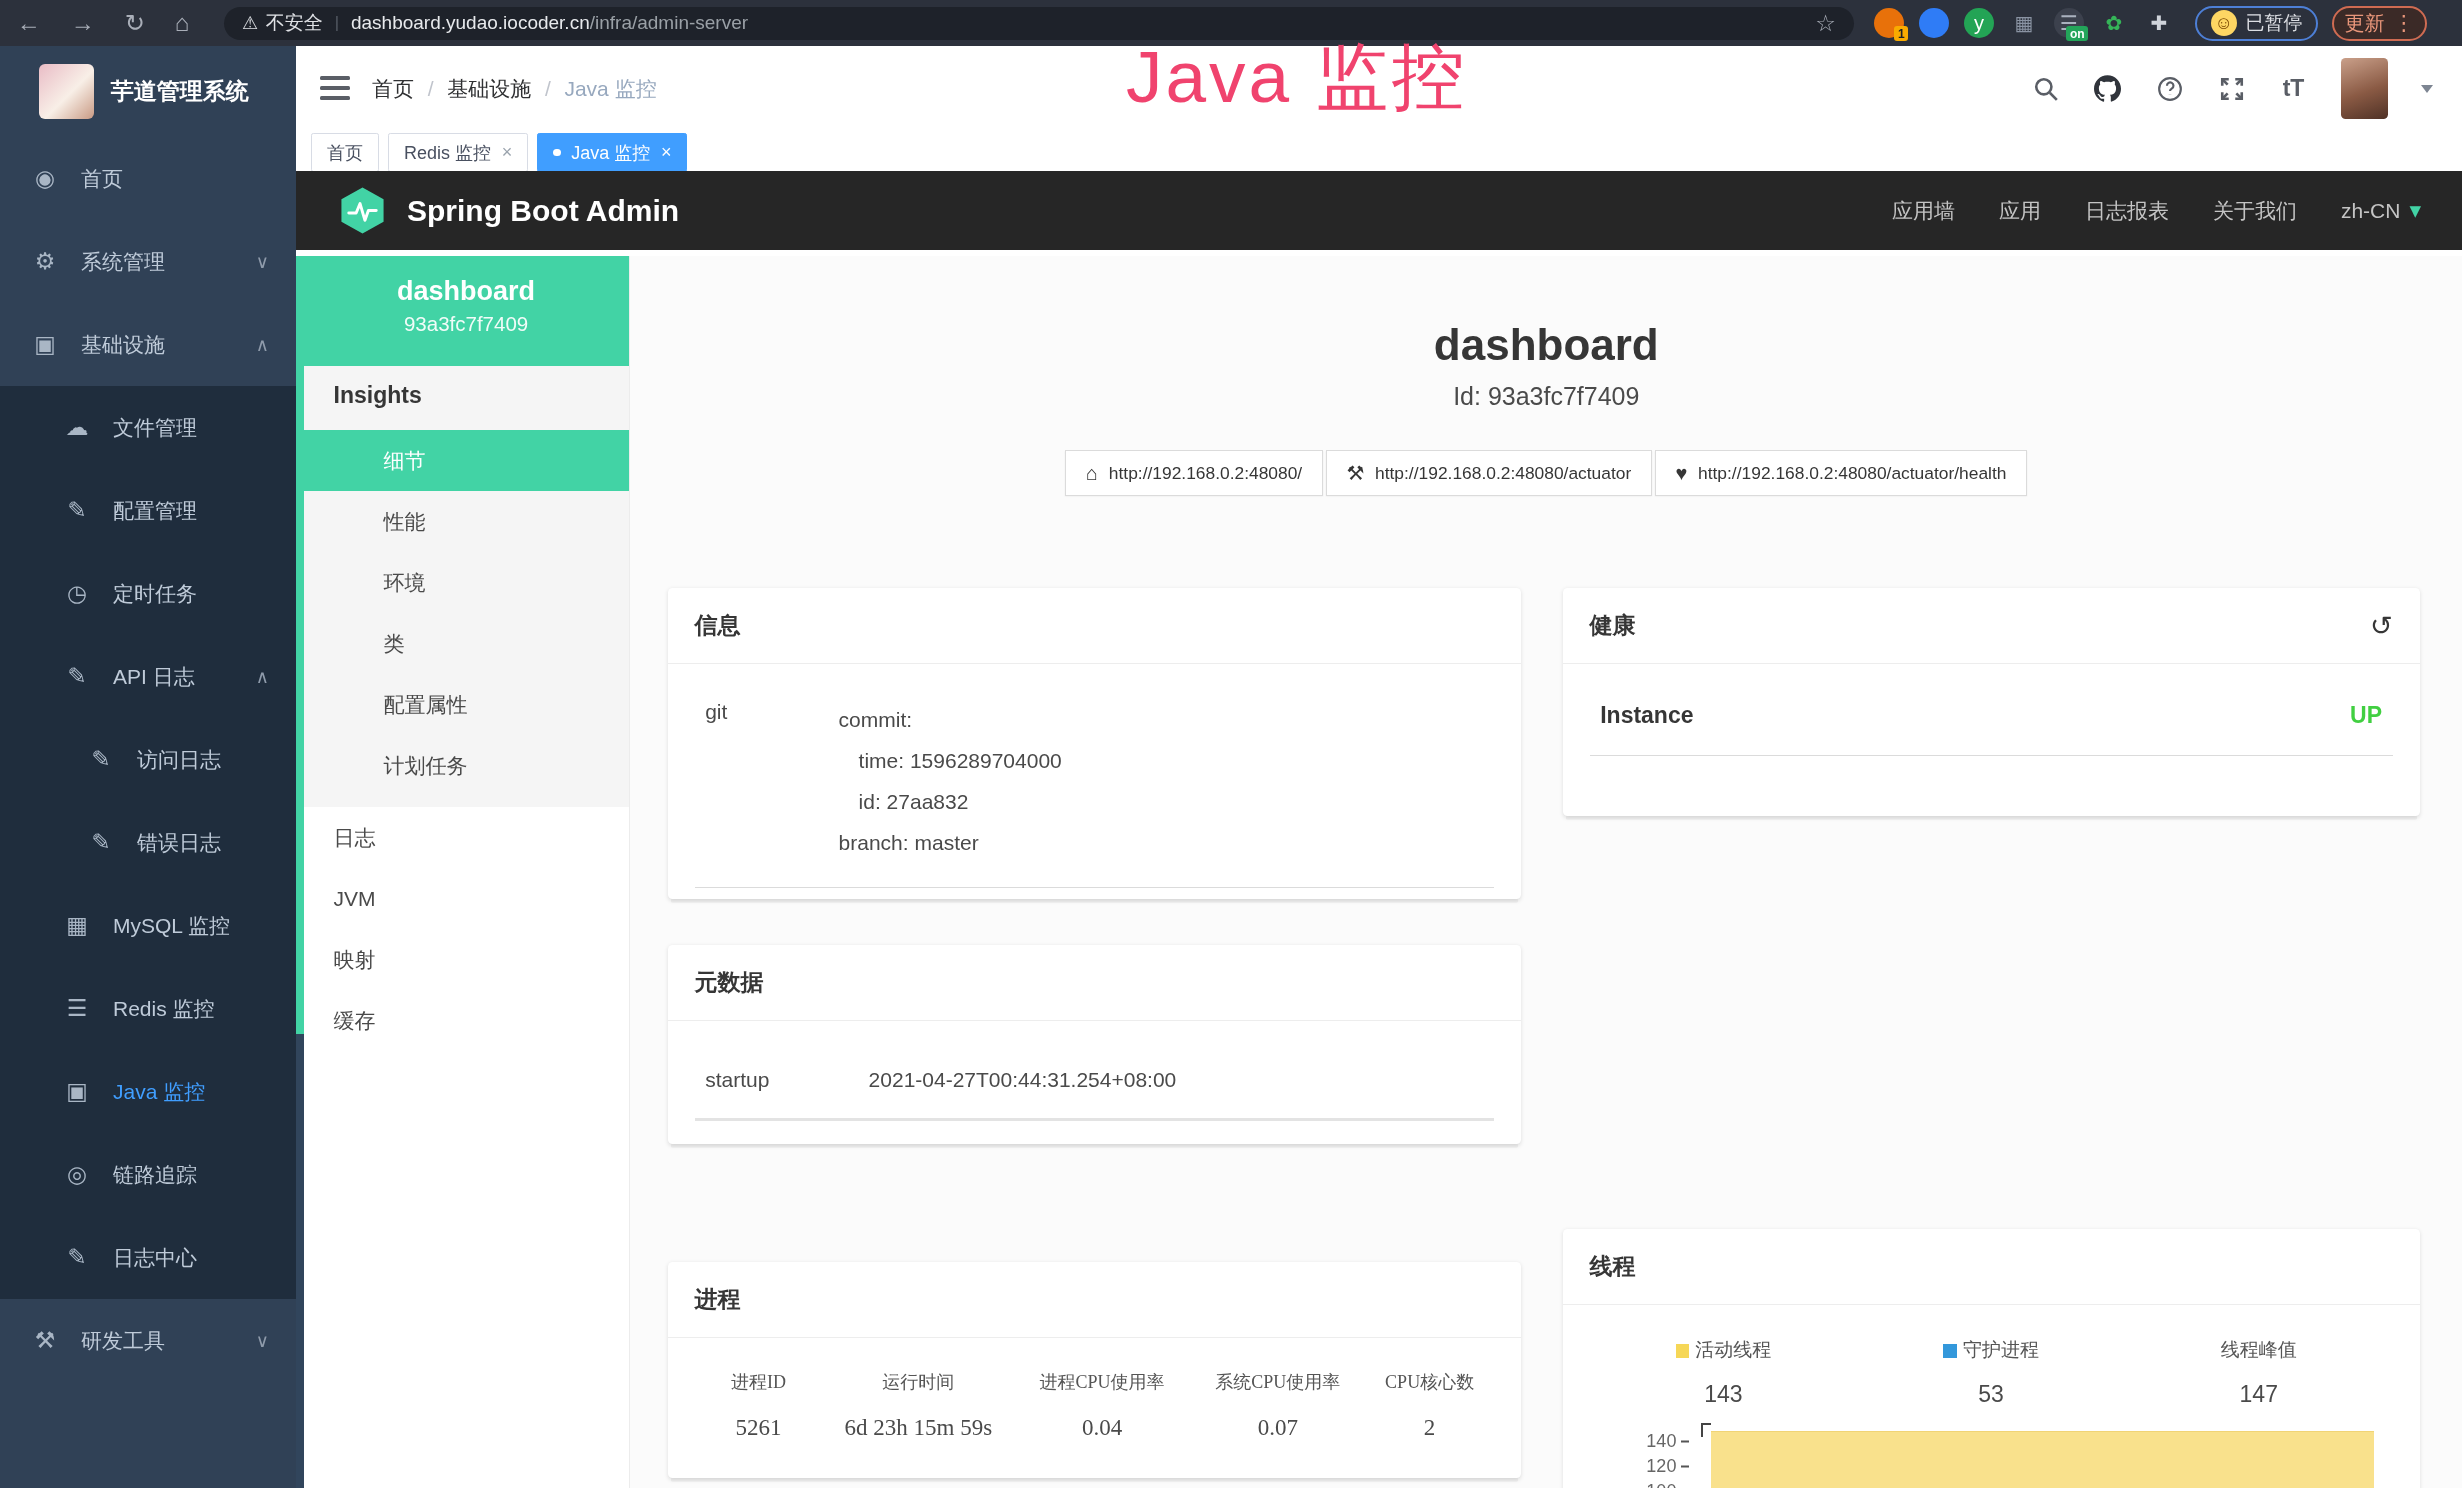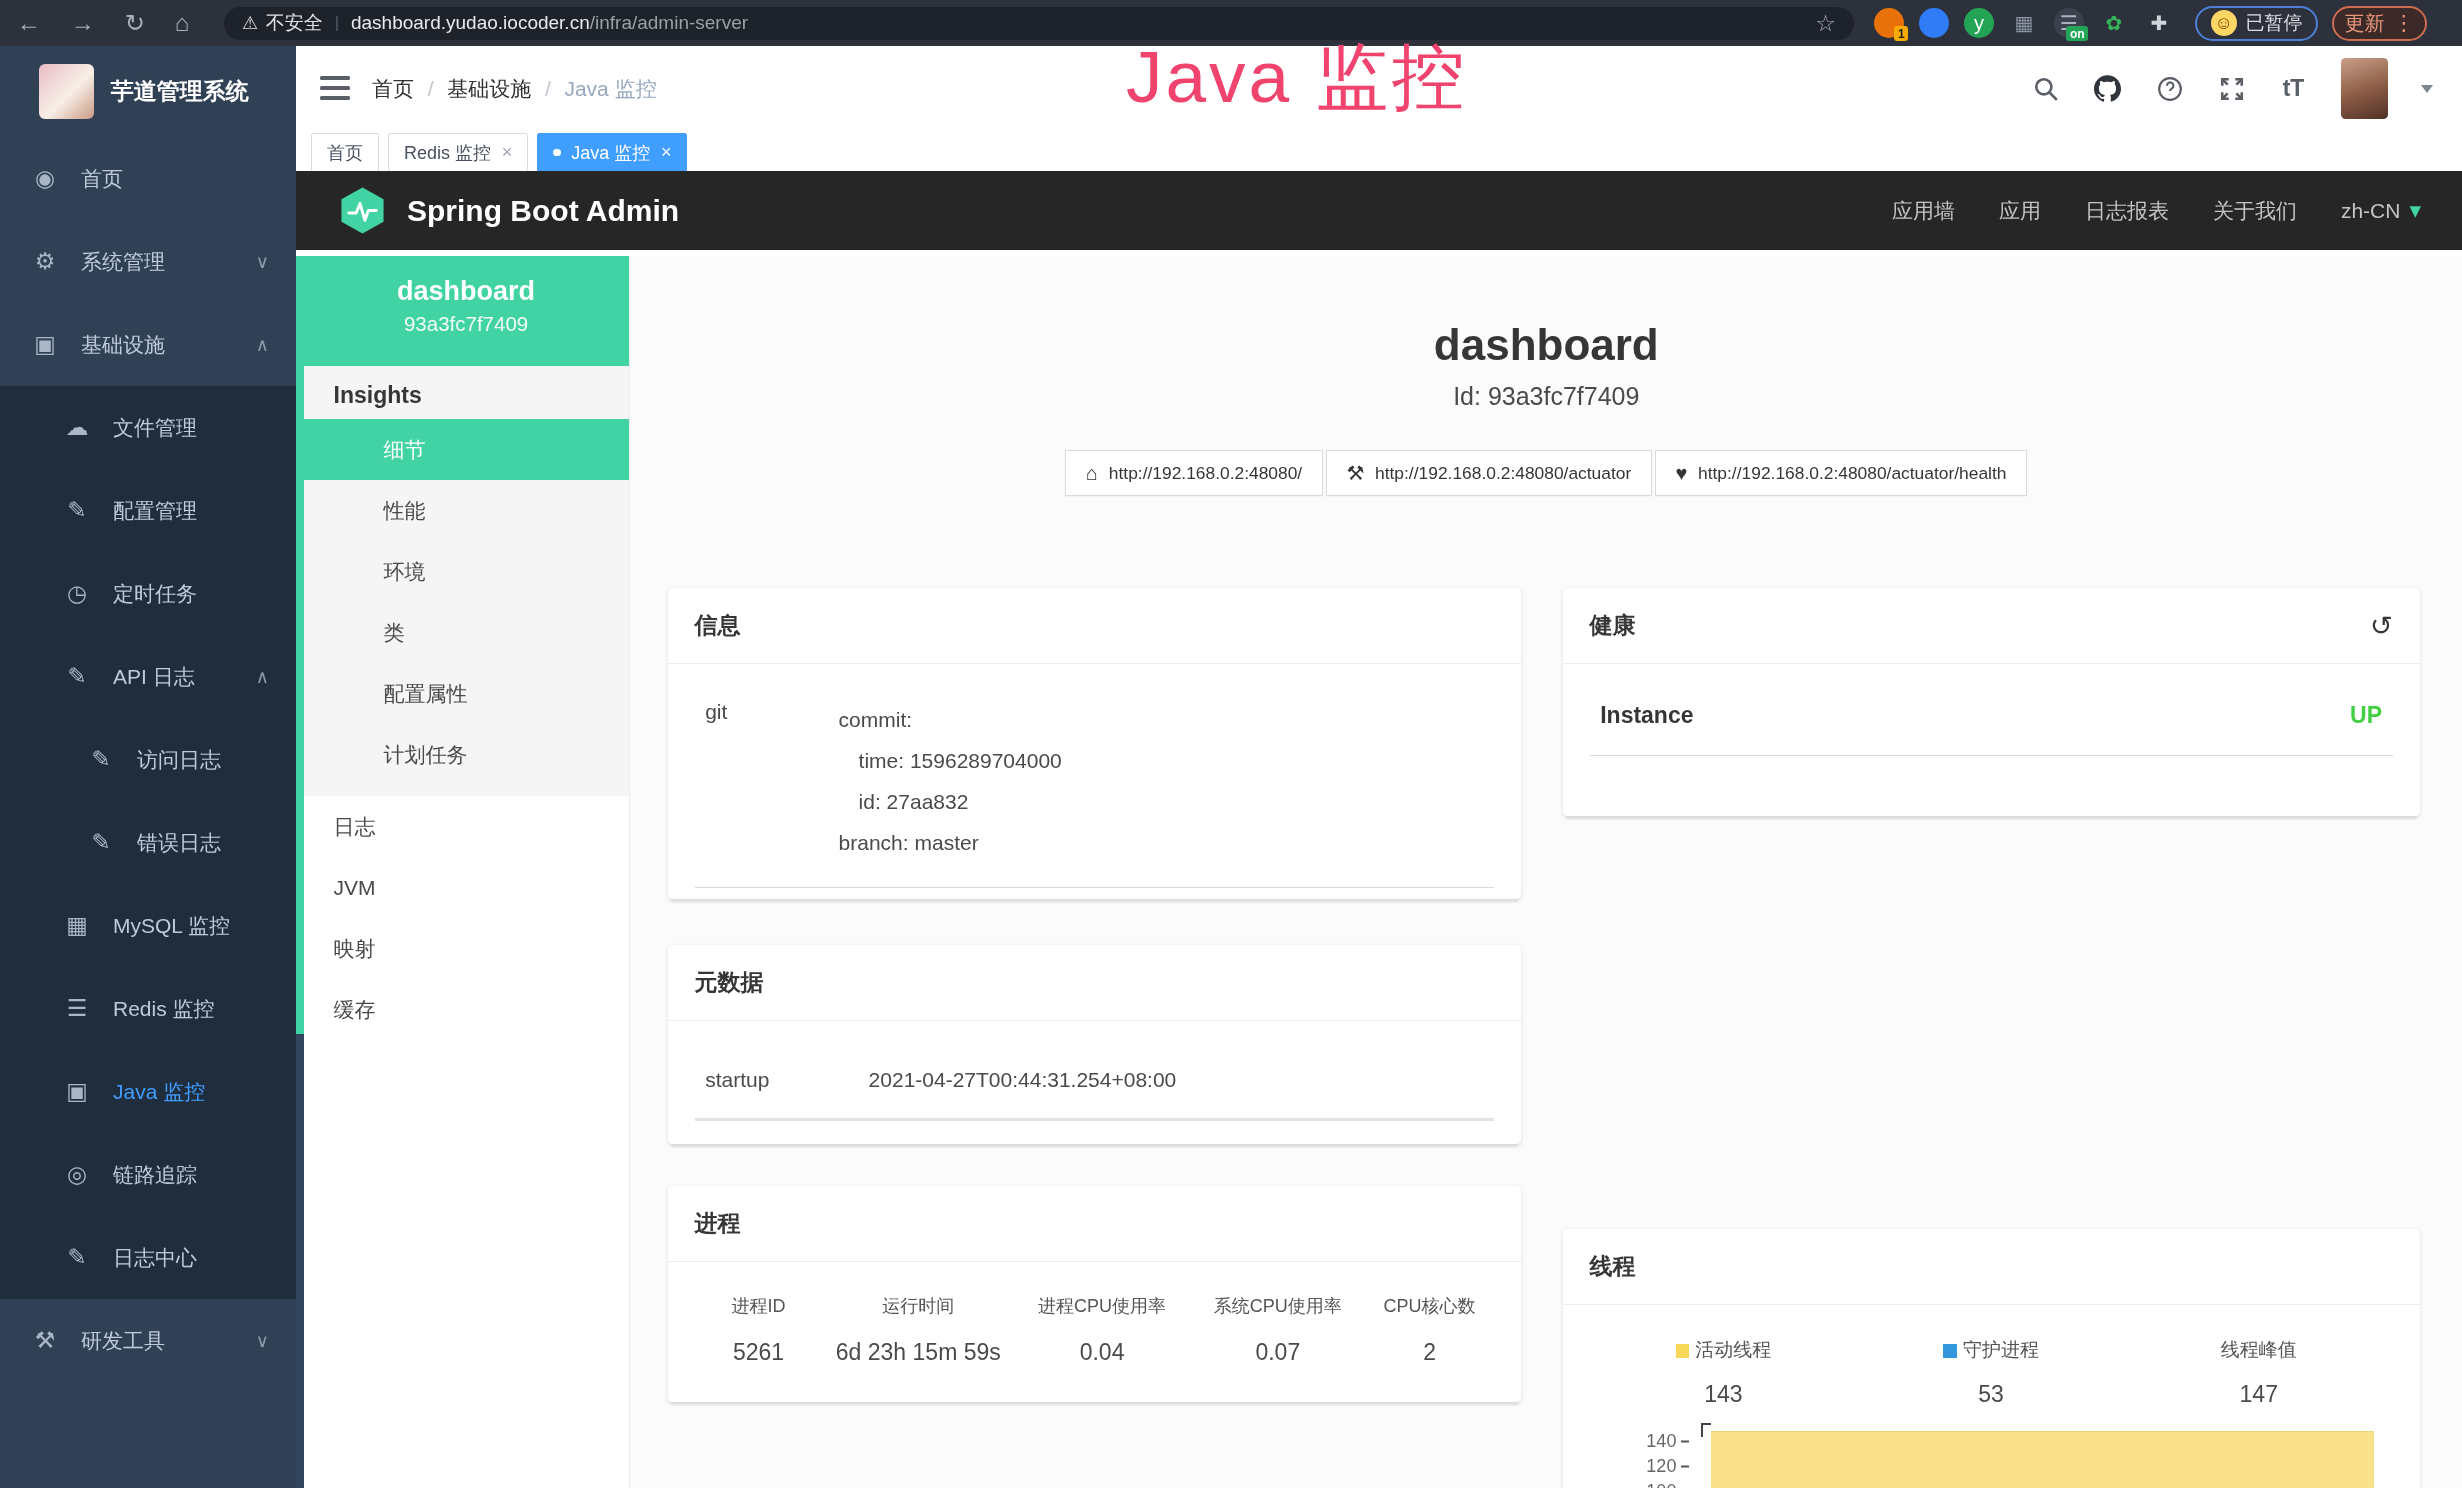--- a/index.html
+++ b/index.html
@@ -88,21 +88,21 @@
 
   
   .sba-body{position:absolute;left:296px;top:256px;width:2167px;height:1233px;display:flex;background:#fbfbfb;}
   .scroll-strip{width:7.6px;flex-shrink:0;background:#31455c;}
   .scroll-strip .thumb{width:100%;height:778px;background:#42d3a5;}
   .sba-side{width:326px;flex-shrink:0;background:#fff;border-right:0.8px solid #ececec;}
   .sba-side-head{height:110px;background:#42d3a5;color:#fff;text-align:center;padding-top:20px;cursor:pointer;}
   .app-name{font-size:27px;font-weight:600;}
   .app-id{font-size:20.5px;margin-top:5px;color:rgba(255,255,255,.92);}
   .insights-block{background:#f5f5f5;padding-bottom:11.4px;}
-  .insights-label{height:53px;line-height:59px;padding-left:30px;font-size:23px;font-weight:bold;color:#363636;}
+  .insights-label{height:64px;line-height:59px;padding-left:30px;font-size:23px;font-weight:bold;color:#363636;}
   .ins-item{height:61px;line-height:61px;padding-left:80px;font-size:21px;color:#4a4a4a;cursor:pointer;}
   .ins-item.active{background:#42d3a5;color:#fff;}
   .oth-item{height:61px;line-height:61px;padding-left:30px;font-size:21px;color:#4a4a4a;background:#fff;cursor:pointer;}
 
   .sba-content{flex:1;position:relative;}
   .page-title{margin:64px 0 0;text-align:center;font-size:44px;font-weight:600;color:#363636;}
   .page-id{margin-top:12px;text-align:center;font-size:25px;color:#4a4a4a;}
   .links{display:flex;justify-content:center;margin-top:39px;gap:2.3px;}
   .link-box{height:46px;border:0.8px solid #dbdbdb;background:#fff;display:flex;align-items:center;
     gap:10.6px;padding:0 20px;font-size:17.4px;color:#363636;box-shadow:0 0.8px 1.5px rgba(0,0,0,.08);cursor:pointer;}
@@ -126,21 +126,21 @@
   .h-row{display:flex;justify-content:space-between;margin-top:38px;padding:0 10.6px 26px;
     border-bottom:1.5px solid #dbdbdb;font-size:23px;}
   .h-label{font-weight:bold;color:#363636;}
   .h-status{font-weight:bold;}
 
   .card-meta{left:38px;top:689px;width:853px;height:199px;}
   .m-row{display:flex;margin-top:47px;padding-bottom:26px;border-bottom:3px solid #e3e3e3;
     font-size:21px;color:#4a4a4a;}
   .m-key{width:174px;padding-left:10.6px;flex-shrink:0;}
 
-  .card-proc{left:38px;top:930px;width:853px;height:216px;}
+  .card-proc{left:38px;top:1006px;width:853px;height:216px;font-family:Liberation Serif, serif;}
   .proc-grid{display:grid;grid-template-columns:16% 24% 22% 22% 16%;margin-top:27px;text-align:center;}
   .ph{font-size:18px;color:#555;}
   .pv{font-size:23px;color:#4a4a4a;margin-top:21px;}
 
   .card-thr{left:933px;top:973px;width:857px;height:326px;}
   .thr-legend{display:grid;grid-template-columns:1fr 1fr 1fr;margin-top:24px;text-align:center;}
   .tl-label{font-size:19px;color:#555;}
   .swatch{display:inline-block;width:13.7px;height:13.7px;margin-right:6px;vertical-align:-1.5px;}
   .tl-value{font-size:23px;color:#4a4a4a;margin-top:18px;}
   .thr-chart{position:relative;margin-top:12px;height:182px;}

